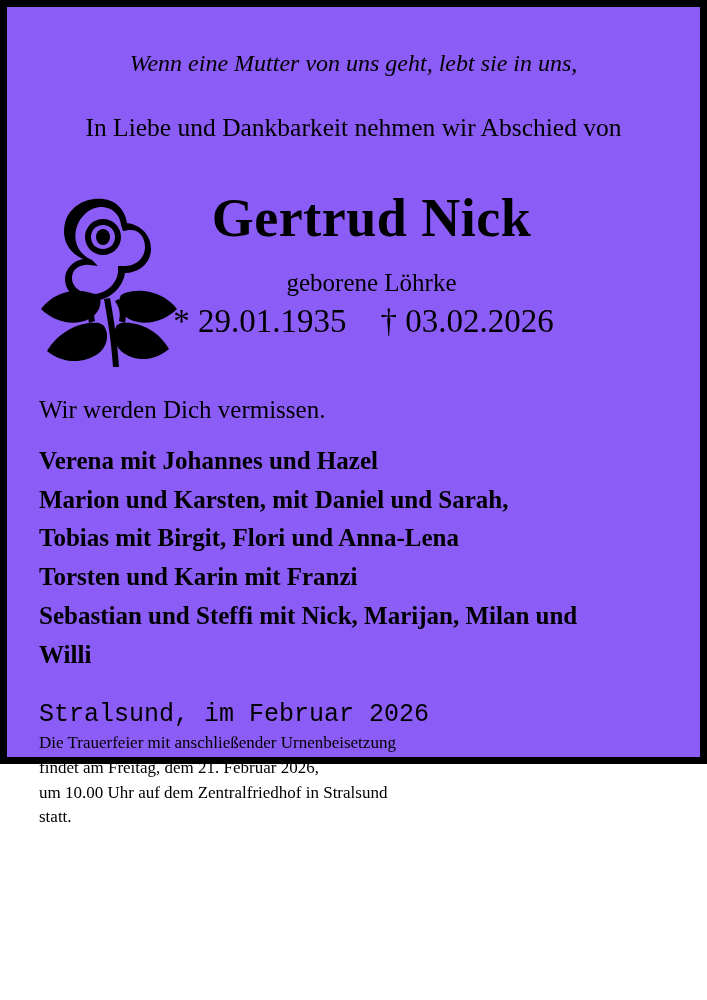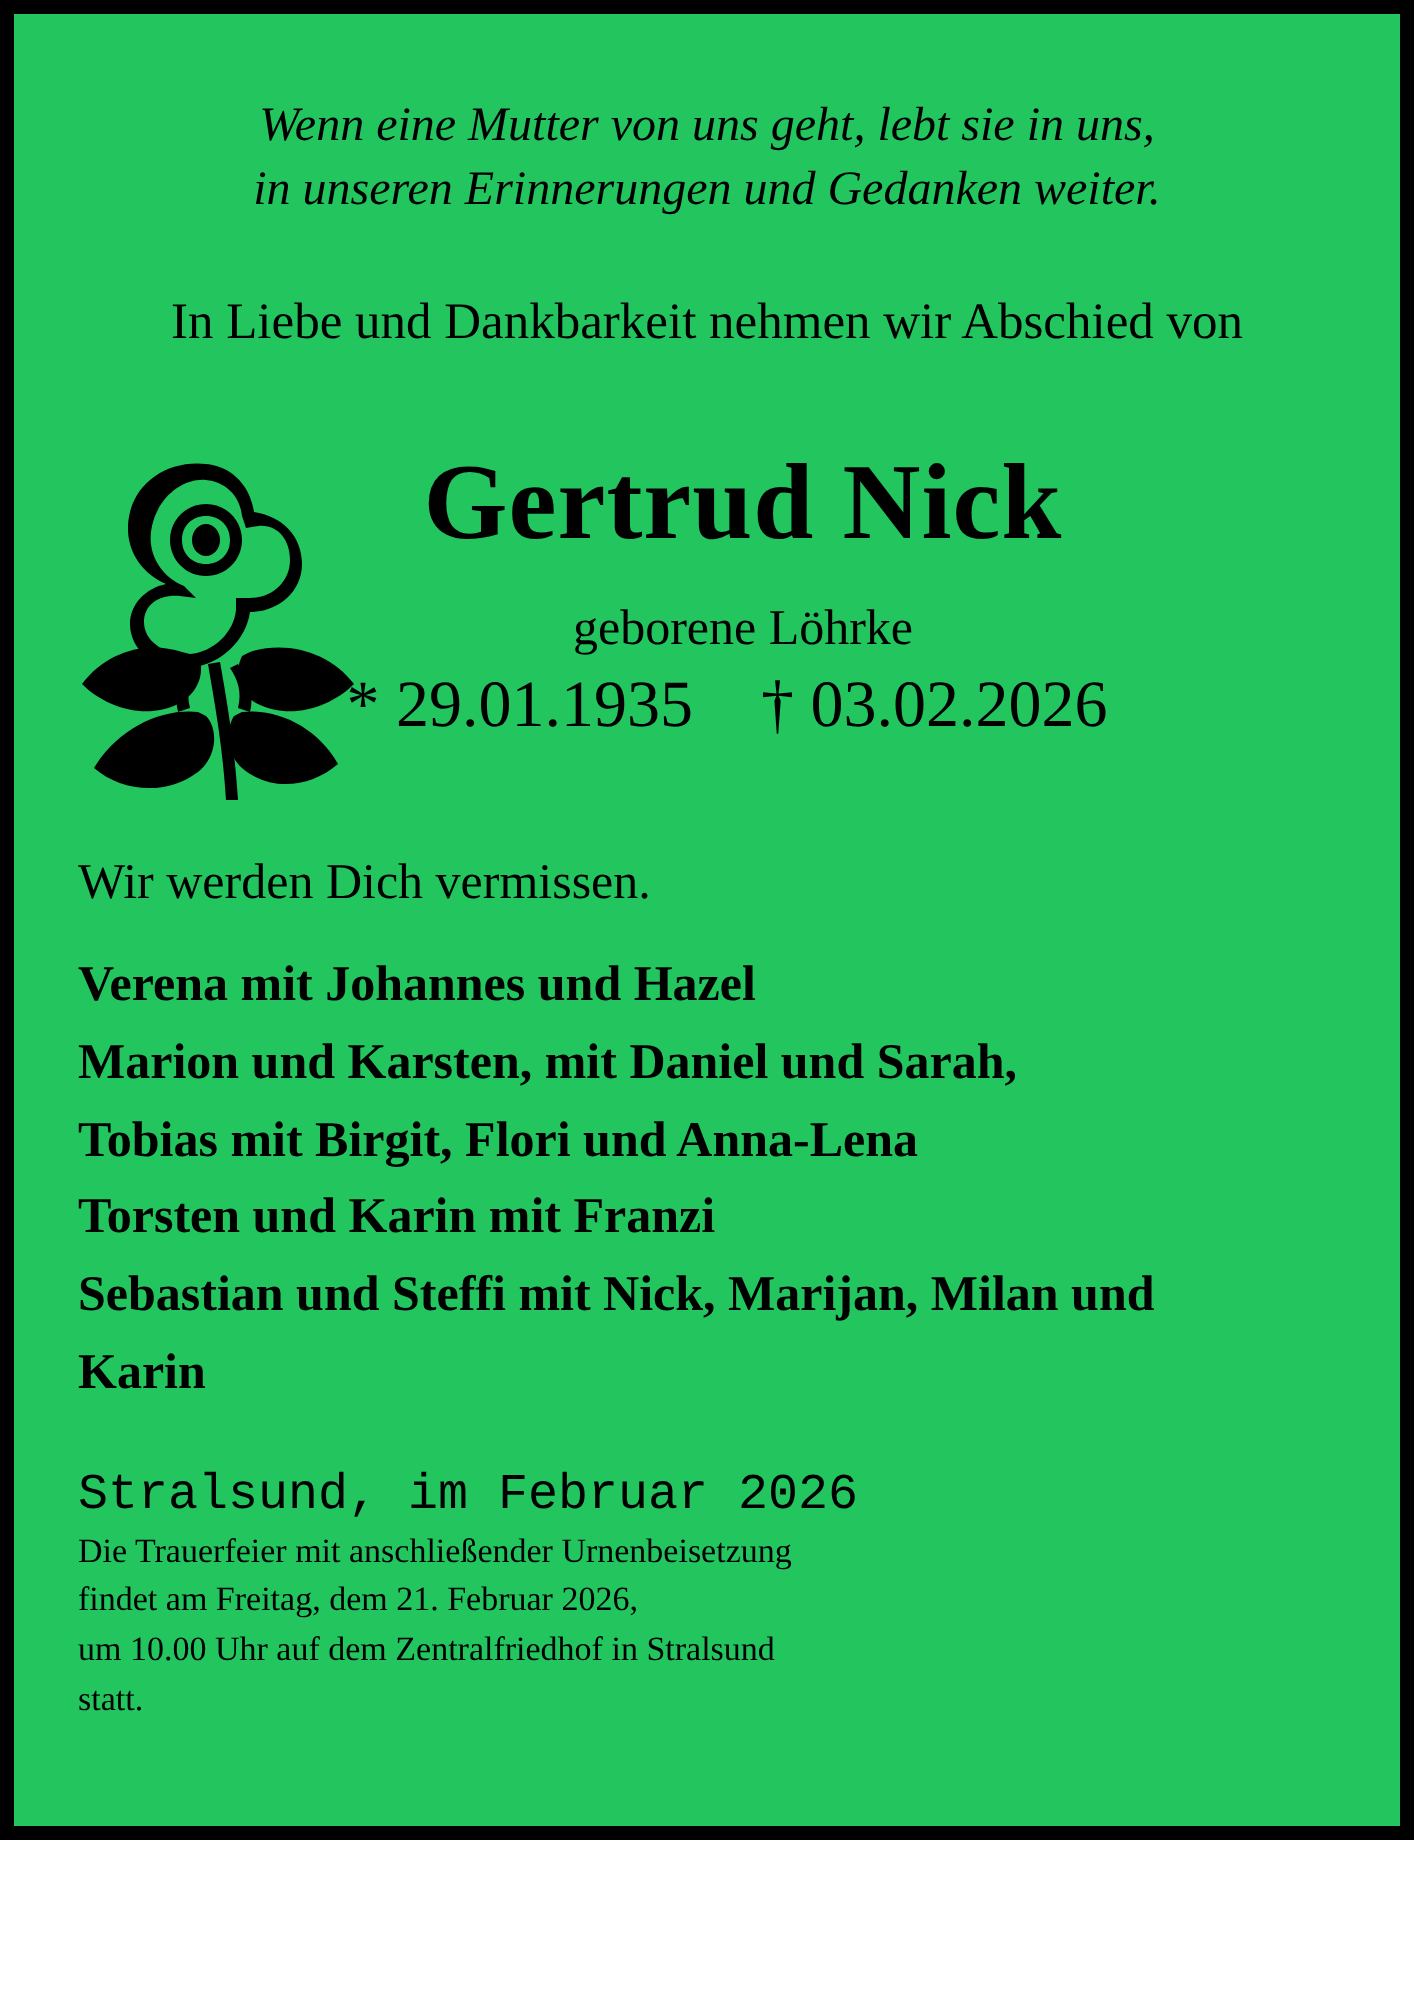--- a/index.html
+++ b/index.html
@@ -10,24 +10,24 @@
   body {
     width: 707px;
     height: 1000px;
     font-family: "Liberation Serif", serif;
     color: #000000;
     overflow: hidden;
   }
   .obituary {
     position: relative;
     width: 707px;
-    height: 920px;
+    height: 764px;
     box-sizing: border-box;
     border: 7px solid #000000;
-    background: #22c55e;
+    background: #8b5cf6;
   }
   .inner {
     position: relative;
     width: 100%;
     height: 100%;
     box-sizing: border-box;
     padding: 30px 32px 0 32px;
   }
   .epitaph {
     text-align: center;
@@ -101,21 +101,20 @@
   }
 </style>
 </head>
 <body>
 
 <div class="obituary">
   <div class="inner">
 
     <div class="epitaph">
       <div>Wenn eine Mutter von uns geht, lebt sie in uns,</div>
-      <div>in unseren Erinnerungen und Gedanken weiter.</div>
     </div>
 
     <div class="intro">In Liebe und Dankbarkeit nehmen wir Abschied von</div>
 
     <div class="name-block">
 
       <span class="rose">
         <svg viewBox="0 0 180 190" width="180" height="190" aria-hidden="true">
           <g fill="#000000">
 
@@ -153,21 +152,21 @@
     </div>
 
     <div class="miss-line">Wir werden Dich vermissen.</div>
 
     <div class="family">
       <div>Verena mit Johannes und Hazel</div>
       <div>Marion und Karsten, mit Daniel und Sarah,</div>
       <div>Tobias mit Birgit, Flori und Anna-Lena</div>
       <div>Torsten und Karin mit Franzi</div>
       <div>Sebastian und Steffi mit Nick, Marijan, Milan und</div>
-      <div>Karin</div>
+      <div>Willi</div>
     </div>
 
     <div class="place-line">Stralsund, im Februar 2026</div>
 
     <div class="ceremony">
       <div>Die Trauerfeier mit anschließender Urnenbeisetzung</div>
       <div>findet am Freitag, dem 21. Februar 2026,</div>
       <div>um 10.00 Uhr auf dem Zentralfriedhof in Stralsund</div>
       <div>statt.</div>
     </div>

